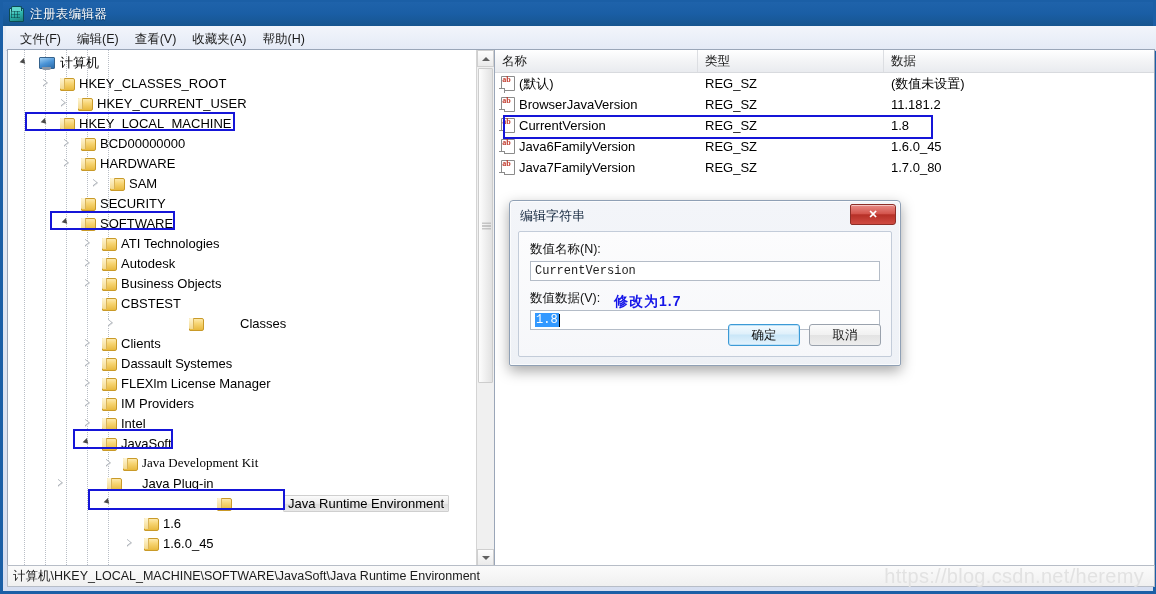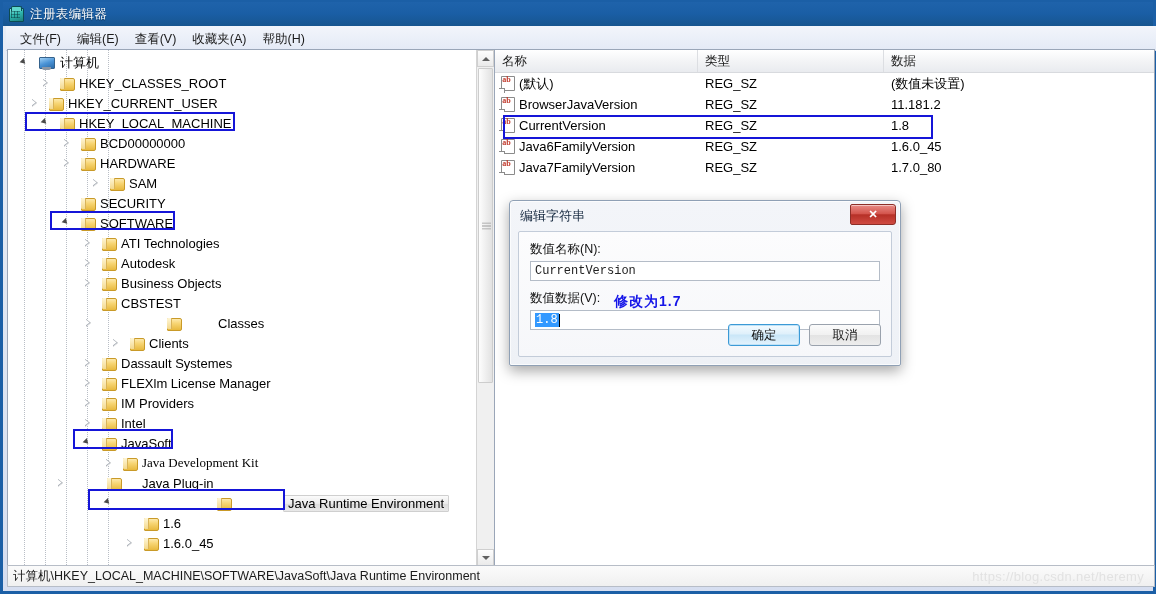--- a/index.html
+++ b/index.html
@@ -383,21 +383,21 @@
     padding-left: 5px;
     font-size: 12.5px;
     color: #1a1a1a;
     white-space: nowrap;
   }
   .watermark {
     position: absolute;
     right: 10px;
     top: 50%;
     transform: translateY(-50%);
-    font-size: 13px;
+    font-size: 20px;
     color: #e2e2e2;
     letter-spacing: .3px;
     font-family: "Liberation Sans", sans-serif;
   }
 
   
   .anno {
     position: absolute;
     border: 2px solid #1515d8;
     box-sizing: border-box;
@@ -565,21 +565,21 @@
                   <span class="base"></span>
                 </span>
                 <span class="t-label">计算机</span>
               </div>
               <div class="tree-row" style="padding-left: 31px;">
                 <span class="tw collapsed"></span>
                 <span class="dots"></span>
                 <span class="folder"></span>
                 <span class="t-label">HKEY_CLASSES_ROOT</span>
               </div>
-              <div class="tree-row" style="padding-left: 20px;">
+              <div class="tree-row" style="padding-left: 49px;">
                 <span class="tw collapsed"></span>
                 <span class="dots"></span>
                 <span class="folder"></span>
                 <span class="t-label">HKEY_CURRENT_USER</span>
               </div>
               <div class="tree-row" style="padding-left: 31px;">
                 <span class="tw expanded"></span>
                 <span class="dots"></span>
                 <span class="folder"></span>
                 <span class="t-label">HKEY_LOCAL_MACHINE</span>
@@ -631,27 +631,27 @@
                 <span class="dots"></span>
                 <span class="folder"></span>
                 <span class="t-label">Business Objects</span>
               </div>
               <div class="tree-row" style="padding-left: 73px;">
                 <span class="tw leaf"></span>
                 <span class="dots"></span>
                 <span class="folder"></span>
                 <span class="t-label">CBSTEST</span>
               </div>
-              <div class="tree-row" style="padding-left: 74px; gap: 32px;">
+              <div class="tree-row" style="padding-left: 96px; gap: 32px;">
                 <span class="tw collapsed"></span>
                 <span class="dots"></span>
                 <span class="folder"></span>
                 <span class="t-label">Classes</span>
               </div>
-              <div class="tree-row" style="padding-left: 73px; margin-left: 28px;">
+              <div class="tree-row" style="padding-left: 73px;">
                 <span class="tw collapsed"></span>
                 <span class="dots"></span>
                 <span class="folder"></span>
                 <span class="t-label">Clients</span>
               </div>
               <div class="tree-row" style="padding-left: 73px;">
                 <span class="tw collapsed"></span>
                 <span class="dots"></span>
                 <span class="folder"></span>
                 <span class="t-label">Dassault Systemes</span>

